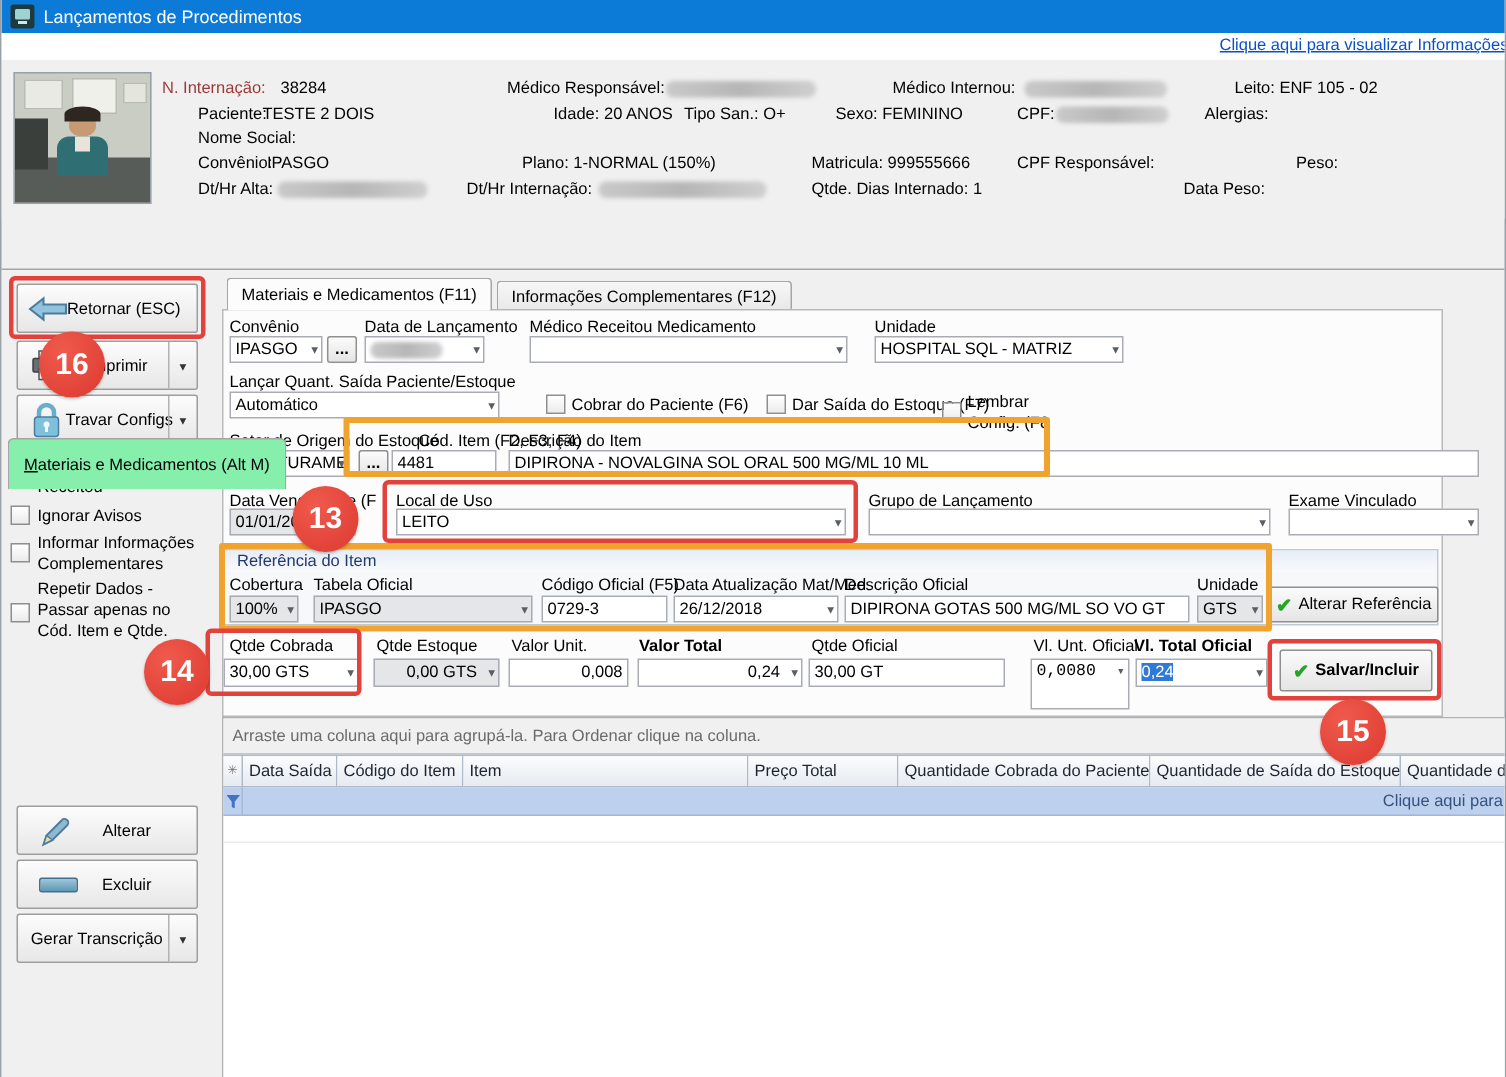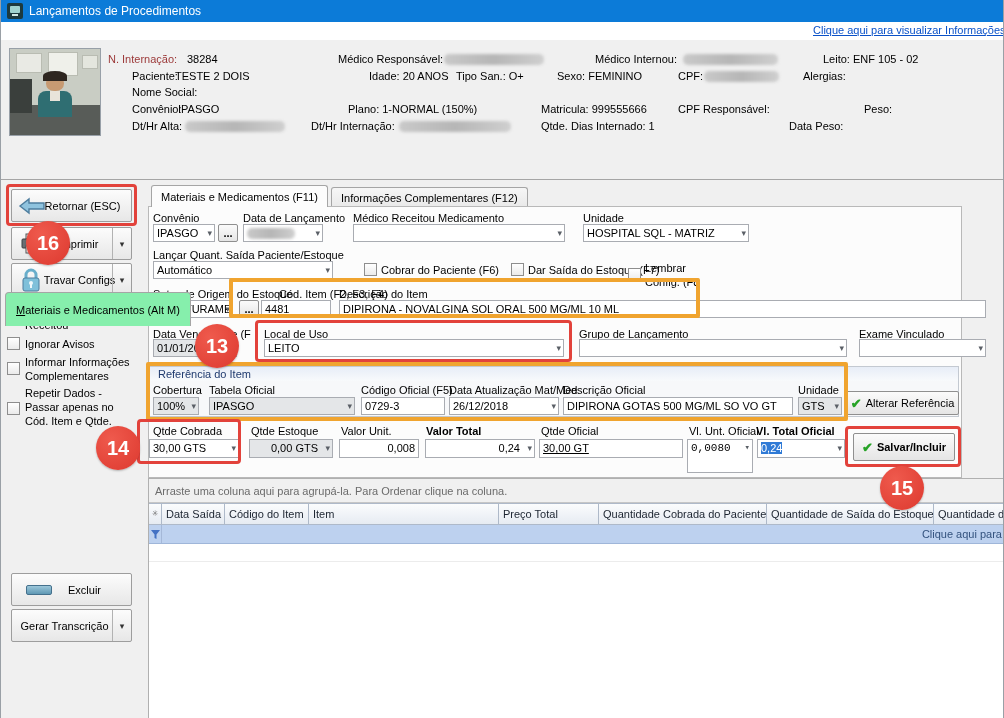--- a/index.html
+++ b/index.html
@@ -180,20 +180,27 @@
     <div class="cb" style="left:6px;top:157px;"></div>
     <div class="cblbl" style="left:24px;top:157px;width:120px;">Ignorar Avisos</div>
     <div class="cb" style="left:6px;top:182px;"></div>
     <div class="cblbl" style="left:24px;top:175px;width:120px;">Informar Informações
 Complementares</div>
     <div class="cb" style="left:6px;top:222px;"></div>
     <div class="cblbl" style="left:24px;top:206px;width:120px;">Repetir Dados -
 Passar apenas no
 Cód. Item e Qtde.</div>
 
+    <div class="sbtn" style="top:357px;">
+      <svg style="position:absolute;left:14px;top:6px;" width="22" height="22" viewBox="0 0 22 22">
+        <path d="M3 19 L5 13 L15 3 a2.5 2.5 0 0 1 4 3 L9 16 Z" fill="#8fb9cf" stroke="#4d7d9e" stroke-width="1.3"></path>
+        <path d="M3 19 L5 13 L9 16 Z" fill="#e8d9a8" stroke="#4d7d9e" stroke-width="1"></path>
+      </svg>
+      <span style="margin-left:26px;">Alterar</span>
+    </div>
     <div class="sbtn" style="top:393px;">
       <span style="position:absolute;left:14px;top:11px;width:26px;height:10px;background:linear-gradient(#9cc7da,#5f98b4);border:1px solid #44708c;border-radius:2px;"></span>
       <span style="margin-left:26px;">Excluir</span>
     </div>
     <div class="sbtn" style="top:429px;">
       <span style="margin-right:14px;">Gerar Transcrição</span>
       <span class="arrowbox">▾</span>
     </div>
   </div>
 
@@ -268,21 +275,21 @@
 
   <div class="lbl" style="left:152px;top:425px;">Qtde Cobrada</div>
   <div class="fld combo" style="left:148px;top:439px;width:90px;height:19px;"><span>30,00 GTS</span><span class="dd">▾</span></div>
   <div class="lbl" style="left:250px;top:425px;">Qtde Estoque</div>
   <div class="fld combo gray rt" style="left:248px;top:439px;width:84px;height:19px;"><span>0,00 GTS</span><span class="dd">▾</span></div>
   <div class="lbl" style="left:340px;top:425px;">Valor Unit.</div>
   <div class="fld rt" style="left:338px;top:439px;width:80px;height:19px;"><span>0,008</span></div>
   <div class="lbl bold" style="left:425px;top:425px;">Valor Total</div>
   <div class="fld combo rt" style="left:424px;top:439px;width:110px;height:19px;"><span>0,24</span><span class="dd">▾</span></div>
   <div class="lbl" style="left:540px;top:425px;">Qtde Oficial</div>
-  <div class="fld" style="left:538px;top:439px;width:144px;height:19px;text-decoration:underline;"><span>30,00 GT</span></div>
+  <div class="fld" style="left:538px;top:439px;width:131px;height:19px;"><span>30,00 GT</span></div>
   <div class="lbl" style="left:688px;top:425px;">Vl. Unt. Oficial</div>
   <div class="fld combo" style="left:686px;top:439px;width:66px;height:34px;font-family:Liberation Mono, monospace;"><span>0,0080</span><span class="dd">▾</span></div>
   <div class="lbl bold" style="left:755px;top:425px;">Vl. Total Oficial</div>
   <div class="fld combo" style="left:756px;top:439px;width:88px;height:19px;"><span style="background:var(--sel);color:#fff;">0,24</span><span class="dd">▾</span></div>
   <div class="btn" style="left:852px;top:433px;width:102px;height:28px;font-weight:bold;">
     <span class="chk">✔</span>
     <span>Salvar/Incluir</span>
   </div>
 
   <div class="abs" style="left:147px;top:478px;width:857px;height:240px;background:#fff;border-top:1px solid #b0b0b0;border-left:1px solid #b0b0b0;">

